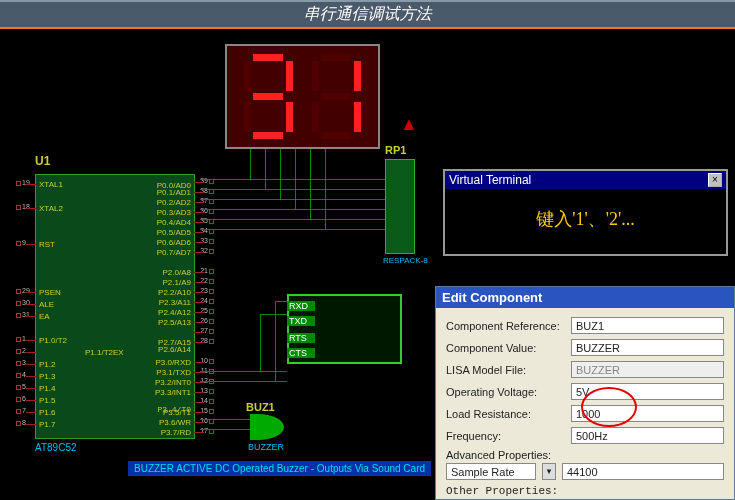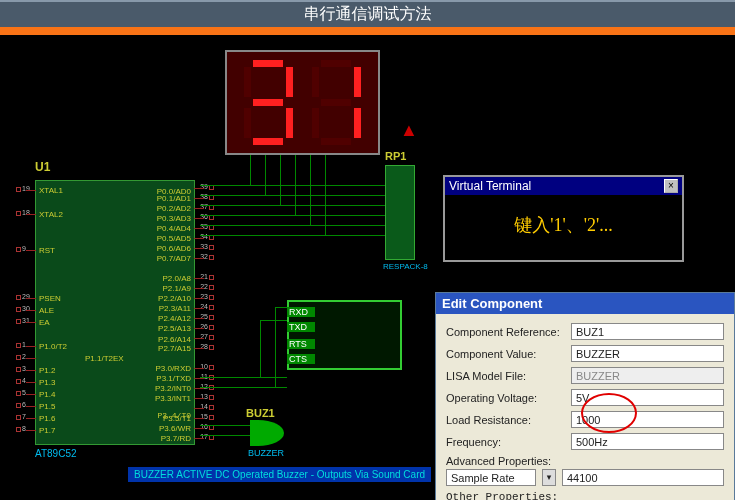--- a/index.html
+++ b/index.html
@@ -9,24 +9,25 @@
     background: #000;
     font-family: Arial, sans-serif;
     position: relative;
     overflow: hidden;
   }
   .title-bar {
     width: 100%;
     background: #4a5a6a;
     color: #fff;
     text-align: center;
+    font-style: italic;
     font-size: 16px;
     padding: 2px 0;
     border-top: 2px solid #8899aa;
-    border-bottom: 8px solid #f97316;
+    border-bottom: 2px solid #f97316;
   }
   .canvas {
     position: relative;
     width: 735px;
     height: 470px;
     background: #000;
   }
   
   .chip {
     position: absolute;
@@ -183,21 +184,21 @@
     left: 248px;
     top: 413px;
     color: #00bbee;
     font-size: 9px;
   }
   
   .vt-window {
     position: absolute;
     left: 443px;
     top: 140px;
-    width: 241px;
+    width: 285px;
     border: 2px solid #999;
     background: #4d7c0f;
   }
   .vt-title {
     background: #000080;
     color: #fff;
     padding: 2px 4px;
     font-size: 12px;
     display: flex;
     justify-content: space-between;
@@ -418,21 +419,21 @@
       <div class="pin-stub" style="top: 127px; right: -10px;"></div>
       <div class="pin-box" style="top: 124px; right: -20px;"></div>
       <div class="pin-right" style="top: 133px;">P2.4/A12</div>
       <div class="pin-num" style="top: 132px; right: -14px;">25</div>
       <div class="pin-stub" style="top: 137px; right: -10px;"></div>
       <div class="pin-box" style="top: 134px; right: -20px;"></div>
       <div class="pin-right" style="top: 143px;">P2.5/A13</div>
       <div class="pin-num" style="top: 142px; right: -14px;">26</div>
       <div class="pin-stub" style="top: 147px; right: -10px;"></div>
       <div class="pin-box" style="top: 144px; right: -20px;"></div>
-      <div class="pin-right" style="top: 154px;">P2.6/A14</div>
+      <div class="pin-right" style="top: 170px;">P2.6/A14</div>
       <div class="pin-num" style="top: 152px; right: -14px;">27</div>
       <div class="pin-stub" style="top: 157px; right: -10px;"></div>
       <div class="pin-box" style="top: 154px; right: -20px;"></div>
       <div class="pin-right" style="top: 163px;">P2.7/A15</div>
       <div class="pin-num" style="top: 162px; right: -14px;">28</div>
       <div class="pin-stub" style="top: 167px; right: -10px;"></div>
       <div class="pin-box" style="top: 164px; right: -20px;"></div>
       <div class="pin-right" style="top: 183px;">P3.0/RXD</div>
       <div class="pin-num" style="top: 182px; right: -14px;">10</div>
       <div class="pin-stub" style="top: 187px; right: -10px;"></div>

